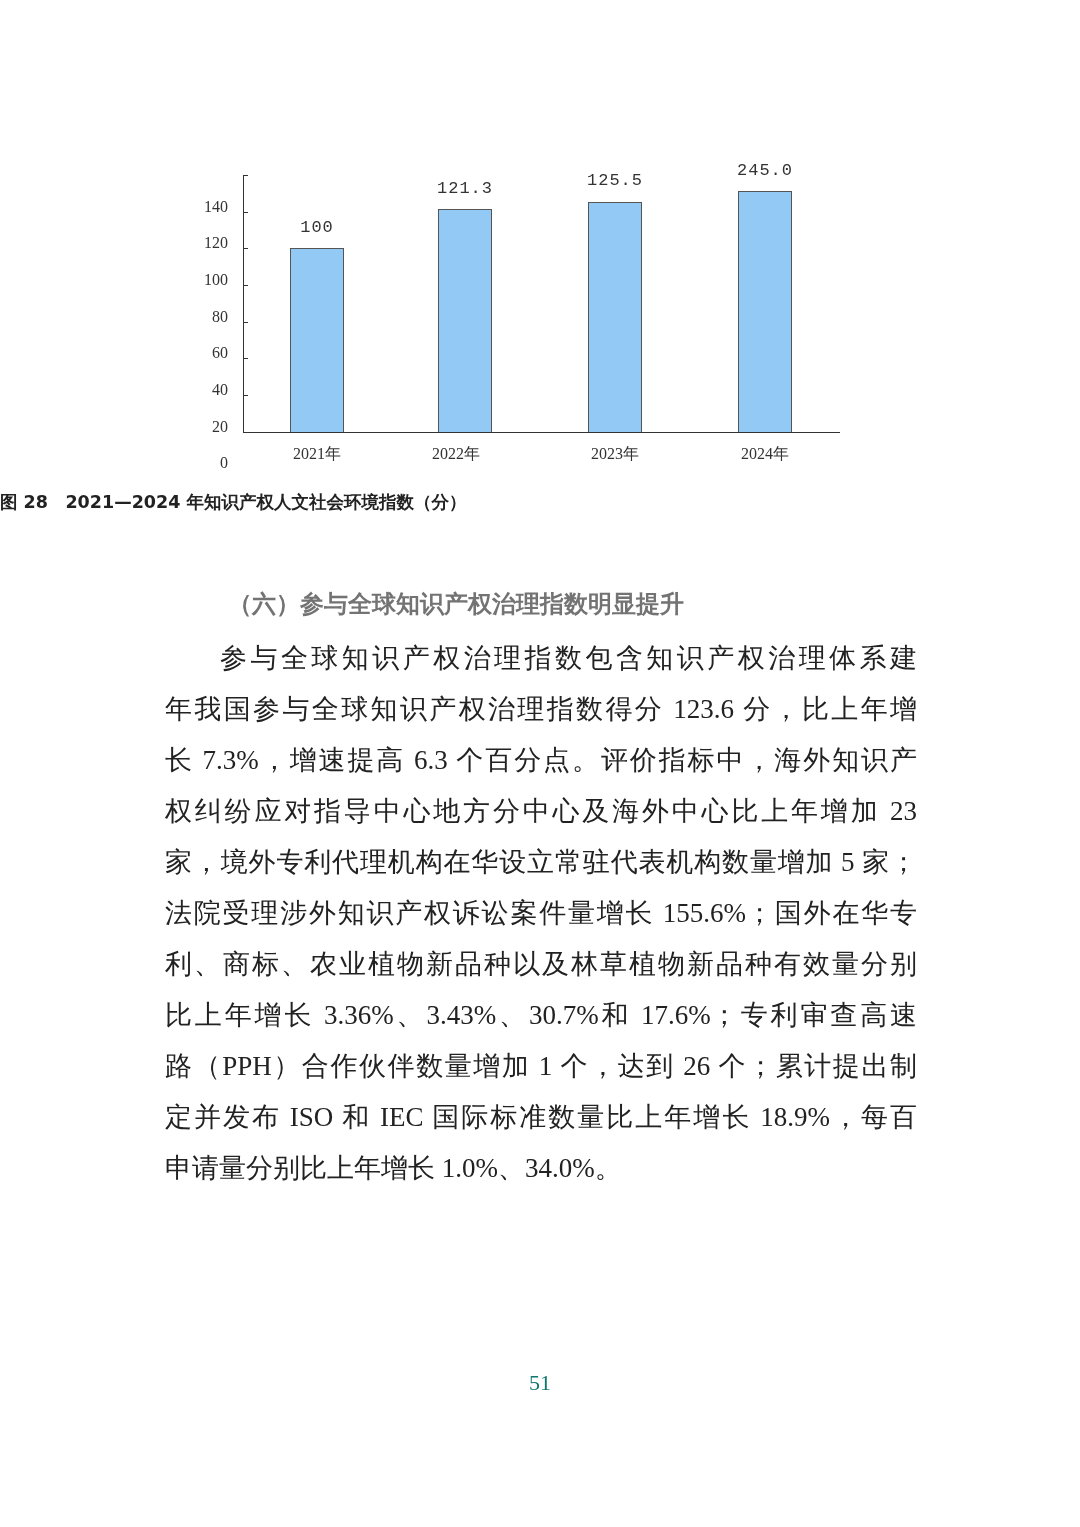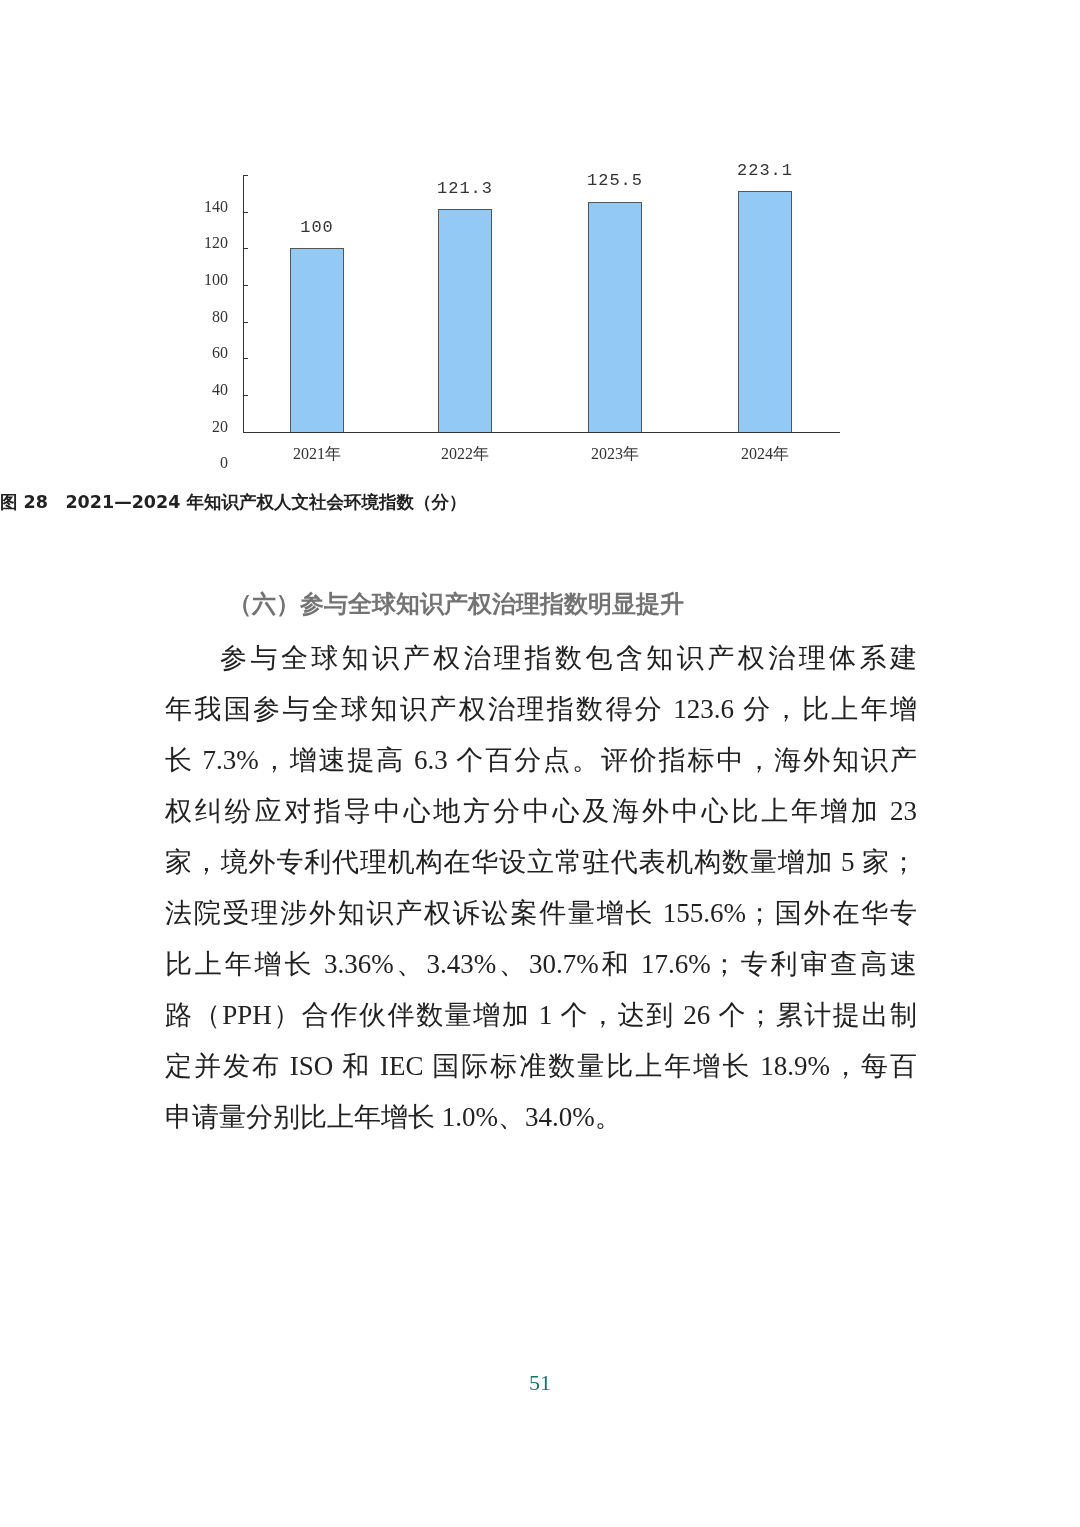--- a/index.html
+++ b/index.html
@@ -50,38 +50,39 @@
   <div class="ytick" style="top:245px"></div>
 
   <div class="bar" style="left:110px; top:98px; height:184px"></div>
   <div class="bar" style="left:258px; top:59px; height:223px"></div>
   <div class="bar" style="left:408px; top:52px; height:230px"></div>
   <div class="bar" style="left:558px; top:41px; height:241px"></div>
 
   <div class="bar-label" style="left:87px; top:68px">100</div>
   <div class="bar-label" style="left:235px; top:29px">121.3</div>
   <div class="bar-label" style="left:385px; top:21px">125.5</div>
-  <div class="bar-label" style="left:535px; top:11px">223.1</div>
+  <div class="bar-label" style="left:535px; top:11px">245.0</div>
 
   <div class="xlabel" style="left:87px">2021年</div>
-  <div class="xlabel" style="left:235px">2022年</div>
+  <div class="xlabel" style="left:226px">2022年</div>
   <div class="xlabel" style="left:385px">2023年</div>
   <div class="xlabel" style="left:535px">2024年</div>
 </div>
 
 <div class="caption">图 28　2021—2024 年知识产权人文社会环境指数（分）</div>
 
 <div class="heading">（六）参与全球知识产权治理指数明显提升</div>
 
 <div class="para">
   <span class="line indent">参与全球知识产权治理指数包含知识产权治理体系建</span>
   <span class="line">年我国参与全球知识产权治理指数得分 123.6 分，比上年增</span>
   <span class="line">长 7.3%，增速提高 6.3 个百分点。评价指标中，海外知识产</span>
   <span class="line">权纠纷应对指导中心地方分中心及海外中心比上年增加 23</span>
   <span class="line">家，境外专利代理机构在华设立常驻代表机构数量增加 5 家；</span>
   <span class="line">法院受理涉外知识产权诉讼案件量增长 155.6%；国外在华专</span>
+  <span class="line">利、商标、农业植物新品种以及林草植物新品种有效量分别</span>
   <span class="line">比上年增长 3.36%、3.43%、30.7%和 17.6%；专利审查高速</span>
   <span class="line">路（PPH）合作伙伴数量增加 1 个，达到 26 个；累计提出制</span>
   <span class="line">定并发布 ISO 和 IEC 国际标准数量比上年增长 18.9%，每百</span>
   <span class="line last">申请量分别比上年增长 1.0%、34.0%。</span>
 </div>
 
 <div class="page-num">51</div>
 
 </body></html>

